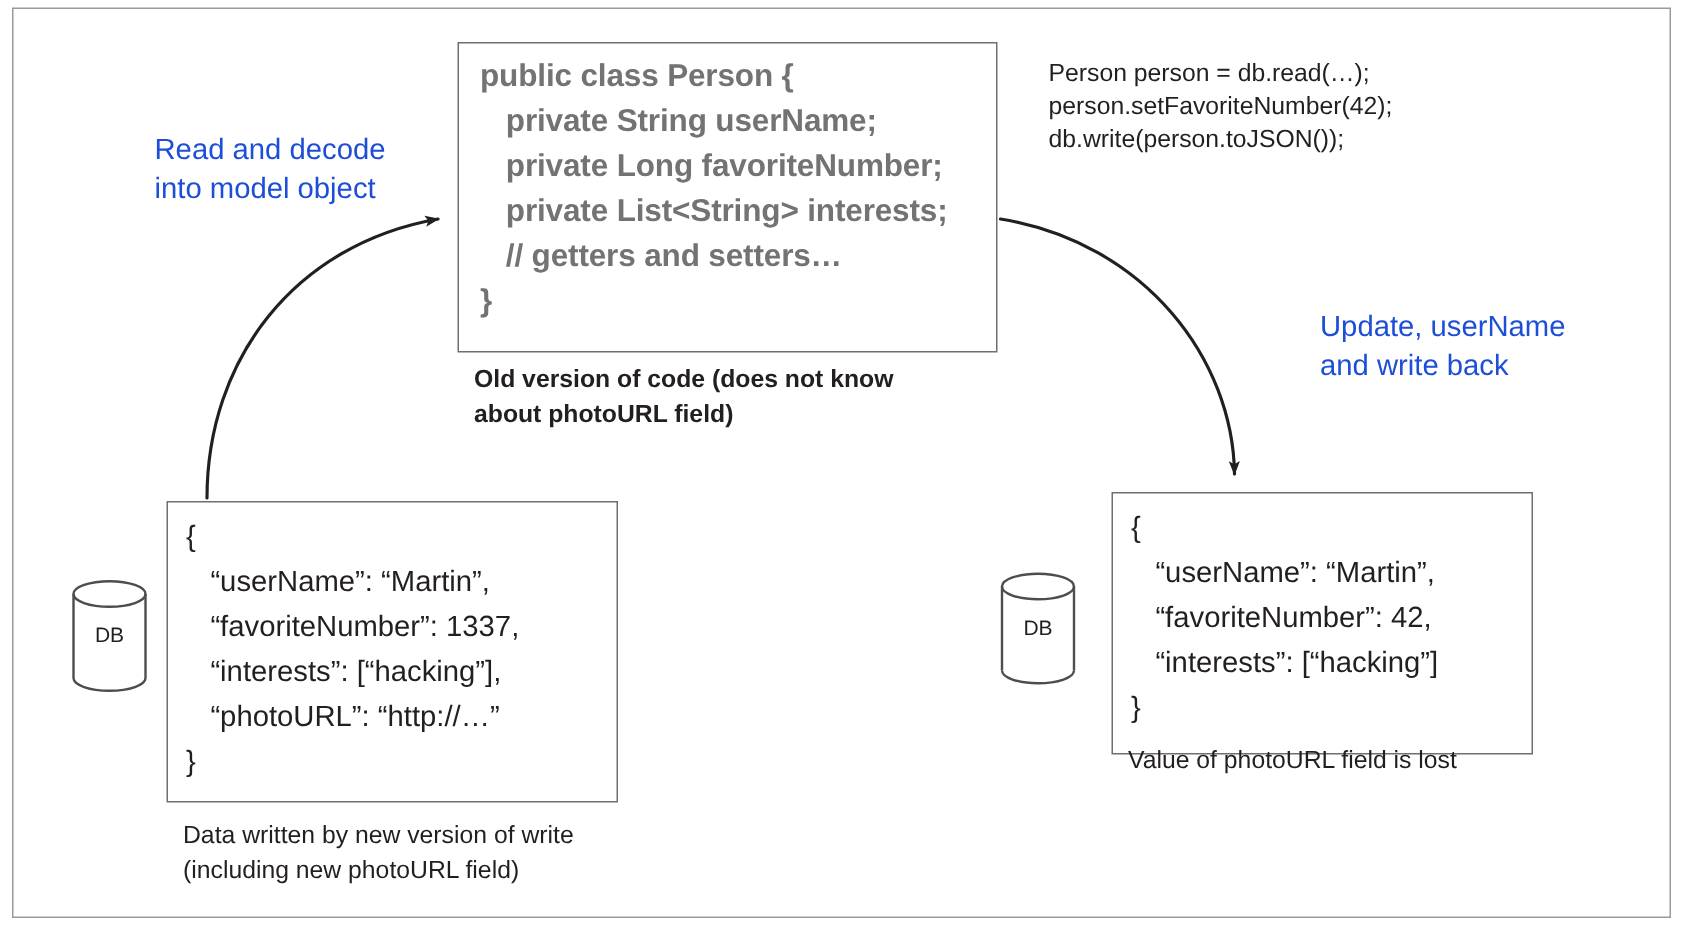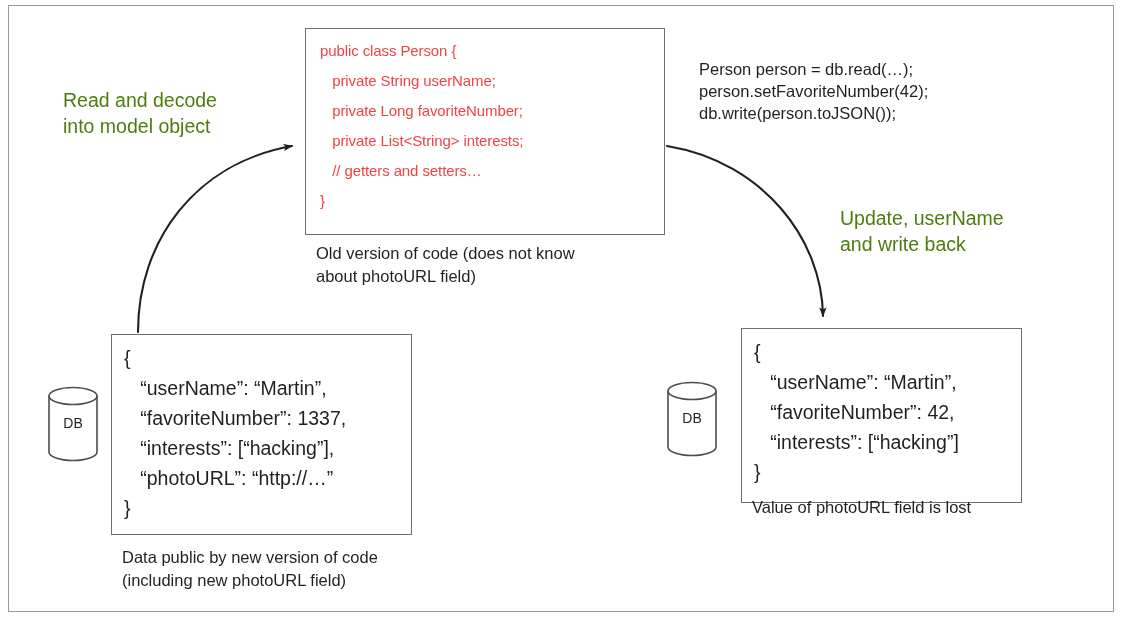--- a/index.html
+++ b/index.html
@@ -27,47 +27,48 @@
     box-sizing: border-box;
   }
   .box {
     position: absolute;
     border: 1.5px solid #6f6f6f;
     box-sizing: border-box;
     background: #ffffff;
   }
   .codetext {
     position: absolute;
-    font-size: 15px;
+    font-size: 21px;
     line-height: 30px;
     white-space: pre;
-    color: #ef4444;
+    color: #737373;
     letter-spacing: -0.1px;
+    font-weight: bold;
   }
   .snippet {
     position: absolute;
     font-size: 16.5px;
     line-height: 22px;
     white-space: pre;
     color: #231f20;
-    margin-top: 20px;
   }
   .jsontext {
     position: absolute;
     font-size: 19.5px;
     line-height: 30px;
     white-space: pre;
     color: #231f20;
   }
   .arrow-label {
     position: absolute;
     font-size: 19.5px;
     line-height: 26px;
     white-space: pre;
-    color: #4d7c0f;
+    color: #1d4ed8;
+    margin-left: 40px;
   }
   .caption {
     position: absolute;
     font-size: 16.5px;
     line-height: 23px;
     white-space: pre;
     color: #231f20;
   }
   .db-wrap {
     position: absolute;
@@ -112,21 +113,21 @@
   <div class="arrow-label" style="left:63px; top:87px;">Read and decode
 into model object</div>
 
   <div class="box" style="left:305px; top:28px; width:360px; height:207px;"></div>
   <div class="codetext" style="left:320px; top:36px;">public class Person {
    private String userName;
    private Long favoriteNumber;
    private List&lt;String&gt; interests;
    // getters and setters…
 }</div>
-  <div class="caption" style="left:316px; top:242px;">Old version of code (does not know
+  <div class="caption" style="left:316px; top:242px;font-weight:bold;">Old version of code (does not know
 about photoURL field)</div>
 
   <div class="snippet" style="left:699px; top:38px;">Person person = db.read(…);
 person.setFavoriteNumber(42);
 db.write(person.toJSON());</div>
 
   <div class="arrow-label" style="left:840px; top:205px;">Update, userName
 and write back</div>
 
   <div class="db-wrap" style="left:47px; top:385px; width:52px; height:80px;">
@@ -139,21 +140,21 @@
     <div class="db-label" style="top:30px;">DB</div>
   </div>
 
   <div class="box" style="left:111px; top:334px; width:301px; height:201px;"></div>
   <div class="jsontext" style="left:124px; top:343px;">{
    “userName”: “Martin”,
    “favoriteNumber”: 1337,
    “interests”: [“hacking”],
    “photoURL”: “http://…”
 }</div>
-  <div class="caption" style="left:122px; top:546px;">Data public by new version of code
+  <div class="caption" style="left:122px; top:546px;">Data written by new version of write
 (including new photoURL field)</div>
 
   <div class="db-wrap" style="left:666px; top:380px; width:52px; height:80px;">
     <svg width="52" height="80" viewBox="0 0 52 80" xmlns="http://www.w3.org/2000/svg">
       <ellipse cx="26" cy="11" rx="24" ry="8.5" fill="#ffffff" stroke="#4d4d4d" stroke-width="1.6"></ellipse>
       <path d="M2,11 L2,67" fill="none" stroke="#4d4d4d" stroke-width="1.6"></path>
       <path d="M50,11 L50,67" fill="none" stroke="#4d4d4d" stroke-width="1.6"></path>
       <path d="M2,67 A24,8.5 0 0 0 50,67" fill="none" stroke="#4d4d4d" stroke-width="1.6"></path>
     </svg>
     <div class="db-label" style="top:30px;">DB</div>

